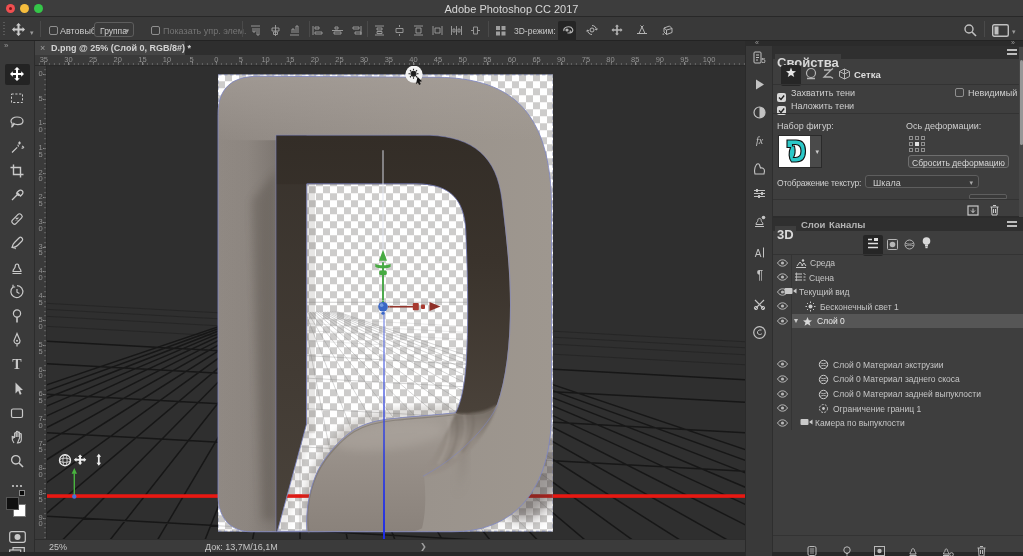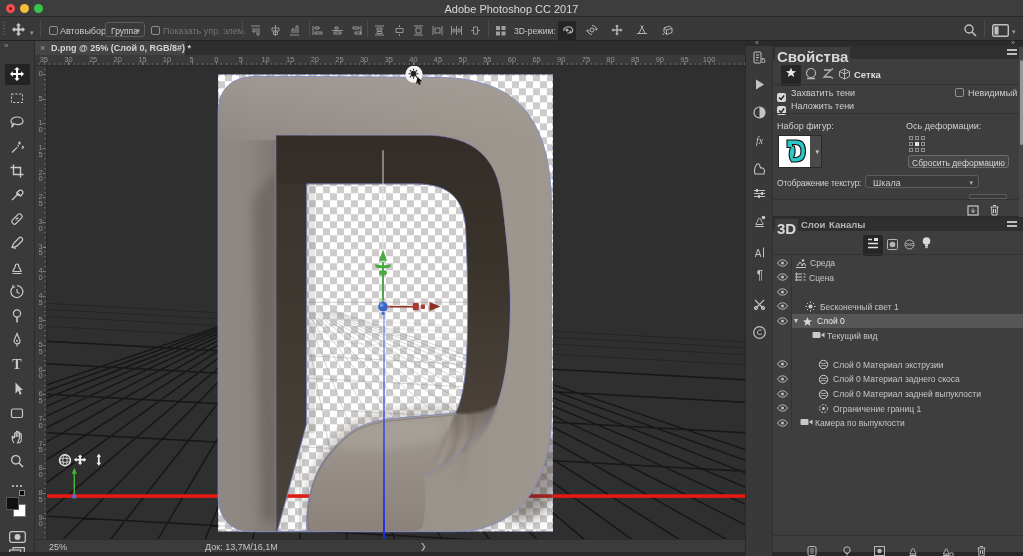--- a/index.html
+++ b/index.html
@@ -22,21 +22,21 @@
 .htick { position:absolute; bottom:0; width:1px; height:3.5px; background:#8a8a8a; }
 .vruler { position:absolute; left:35px; top:66px; width:12px; height:472.5px; background:#3a3a3a; border-right:1px solid #2a2a2a; }
 .vnum { position:absolute; left:2px; font-size:7.5px; color:#929292; line-height:6.8px; text-align:center; width:7px; }
 .vtick { position:absolute; right:0; width:3.5px; height:1px; background:#8a8a8a; }
 .statusbar { position:absolute; left:35px; top:538.5px; width:710px; height:13.5px; background:#3b3b3b; border-top:1px solid #2d2d2d; font-size:9px; color:#c6c6c6; }
 .bottombar { position:absolute; left:0; top:552px; width:100%; height:4px; background:#282828; }
 .dock { position:absolute; left:745px; top:46px; width:27px; height:510px; background:#393939; border-left:1px solid #2a2a2a; }
 .dsic { position:absolute; left:6px; width:15px; height:15px; }
 .panels { position:absolute; left:772px; top:46px; width:251px; height:506px; background:#3e3e3e; border-left:1px solid #2e2e2e; }
 .phead { position:absolute; left:0; width:251px; height:13px; background:#2f2f2f; }
-.ptab { position:absolute; top:1px; height:13px; background:#3e3e3e; color:#d8d8d8; font-size:15px; font-weight:bold; padding:1px 2px 0; }
+.ptab { position:absolute; top:8px; height:13px; background:#3e3e3e; color:#d8d8d8; font-size:13px; font-weight:bold; padding:1px 2px 0; }
 .ptab2 { position:absolute; top:1px; color:#b4b4b4; font-size:9.5px; font-weight:bold; }
 .hamb { position:absolute; right:7px; top:4px; width:10px; height:6px; border-top:2px solid #bdbdbd; border-bottom:2px solid #bdbdbd; }
 .cb { position:absolute; width:9px; height:9px; }
 .cb.off { border:1px solid #8f8f8f; border-radius:2px; }
 .plabel { position:absolute; font-size:9px; color:#cfcfcf; white-space:nowrap; }
 .pic { position:absolute; }
 .pic.pressed2 { background:#262626; border-radius:2px; padding:1px 2px; }
 .pbtn { position:absolute; border:1px solid #6e6e6e; border-radius:3px; background:#464646; color:#d8d8d8; font-size:8.5px; text-align:center; white-space:nowrap; }
 .pdd { position:absolute; border:1px solid #5e5e5e; border-radius:3px; background:#3a3a3a; color:#d0d0d0; font-size:9px; white-space:nowrap; }
 .l3row { position:absolute; left:0; width:251px; height:14.55px; font-size:8.5px;text-align:center; }
@@ -55,21 +55,21 @@
 
 <div class="optbar">
   <div style="position:absolute;left:3px;top:5px;width:2px;height:14px;background-image:repeating-linear-gradient(#5a5a5a 0 1px, transparent 1px 3px)"></div>
   <div class="oic" style="left:11px;top:5px"><svg width="15" height="15" viewBox="0 0 15 15">
           <path d="M7.5 1 L10 3.5 H8.5 V6.5 H11.5 V5 L14 7.5 L11.5 10 V8.5 H8.5 V11.5 H10 L7.5 14 L5 11.5 H6.5 V8.5 H3.5 V10 L1 7.5 L3.5 5 V6.5 H6.5 V3.5 H5 Z" fill="#cdcdcd"></path>
         </svg></div>
   <div style="position:absolute;left:30px;top:12px;color:#9a9a9a;font-size:7px">▾</div>
   <div class="osep" style="left:40px"></div>
   <span class="cb off" style="left:49px;top:9px"></span>
   <div class="olabel" style="left:60px">Автовыбор:</div>
-  <div class="pdd" style="left:105px;top:5px;width:40px;height:15px;padding:2.5px 0 0 5px;font-size:8.5px">Группа<span style="position:absolute;right:4px;top:3.5px;font-size:7px;color:#aaa">▾</span></div>
+  <div class="pdd" style="left:94px;top:5px;width:40px;height:15px;padding:2.5px 0 0 5px;font-size:8.5px">Группа<span style="position:absolute;right:4px;top:3.5px;font-size:7px;color:#aaa">▾</span></div>
   <span class="cb off" style="left:151px;top:9px"></span>
   <div class="olabel" style="left:163px;color:#757575">Показать упр. элем.</div>
   <div class="osep" style="left:242px"></div>
   <div class="oic" style="left:249.0px"><svg width="13" height="13" viewBox="0 0 13 13">
           <path d="M2 2 H11 M4 4 V8 H6 V4 M8 4 V11 H10 V4" stroke="#9f9f9f" stroke-width="0.9" fill="none"></path>
         </svg></div>
 <div class="oic" style="left:268.5px"><svg width="13" height="13" viewBox="0 0 13 13">
           <path d="M6.5 1 V12 M3 4 H10 V7 H3 Z M4.5 8 H8.5 V10.5 H4.5 Z" stroke="#9f9f9f" stroke-width="0.9" fill="none"></path>
         </svg></div>
 <div class="oic" style="left:287.5px"><svg width="13" height="13" viewBox="0 0 13 13">
@@ -708,21 +708,21 @@
               <path d="M2.5 0.5 V9" stroke="#c9c9c9" stroke-width="0.7"></path>
             </svg></span>
           <span style="position:absolute;left:17px;top:2.5px;color:#c6c6c6;white-space:nowrap">Сцена</span>
         </div>
       </div>
 <div class="l3row" style="top:238.6px">
         <span style="position:absolute;left:4px;top:3px"><svg width="11" height="8" viewBox="0 0 11 8">
             <path d="M0.5 4 C2 1.5 4 0.8 5.5 0.8 C7 0.8 9 1.5 10.5 4 C9 6.5 7 7.2 5.5 7.2 C4 7.2 2 6.5 0.5 4 Z" fill="none" stroke="#b8b8b8"></path>
             <circle cx="5.5" cy="4" r="1.6" fill="#b8b8b8"></circle>
           </svg></span>
-        <div style="position:absolute;left:31px;top:0;right:0;height:14.55px;margin-top:44px;">
+        <div style="position:absolute;left:3px;top:0;right:0;height:14.55px;">
           <span style="position:absolute;left:8px;top:2px"><svg width="13" height="8" viewBox="0 0 13 8">
               <rect x="0.5" y="1" width="8" height="6" rx="1" fill="#c9c9c9"></rect>
               <path d="M9 4 L12.5 1.5 V6.5 Z" fill="#c9c9c9"></path>
             </svg></span>
           <span style="position:absolute;left:23px;top:2.5px;color:#c6c6c6;white-space:nowrap">Текущий вид</span>
         </div>
       </div>
 <div class="l3row" style="top:253.2px">
         <span style="position:absolute;left:4px;top:3px"><svg width="11" height="8" viewBox="0 0 11 8">
             <path d="M0.5 4 C2 1.5 4 0.8 5.5 0.8 C7 0.8 9 1.5 10.5 4 C9 6.5 7 7.2 5.5 7.2 C4 7.2 2 6.5 0.5 4 Z" fill="none" stroke="#b8b8b8"></path>

